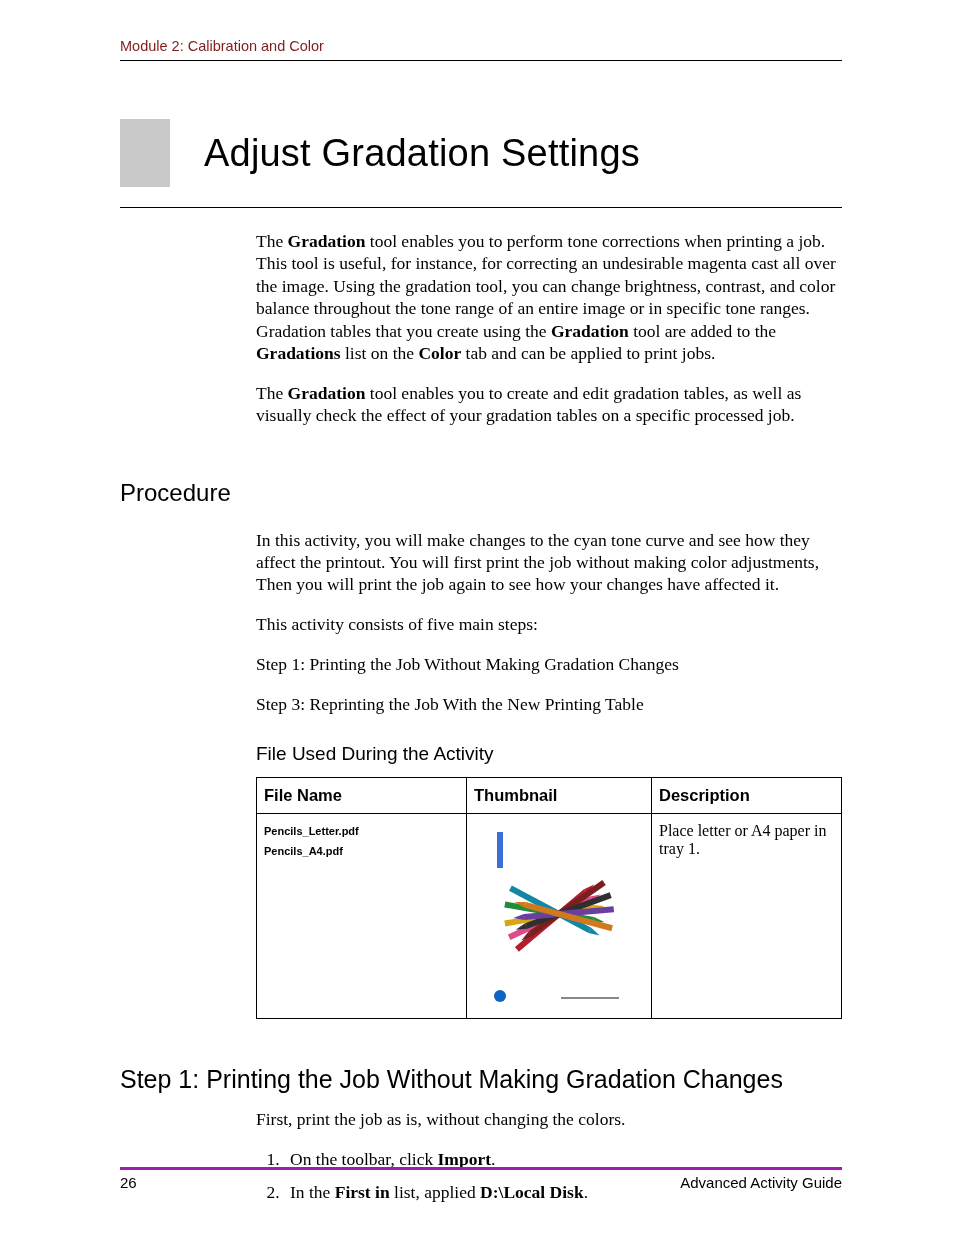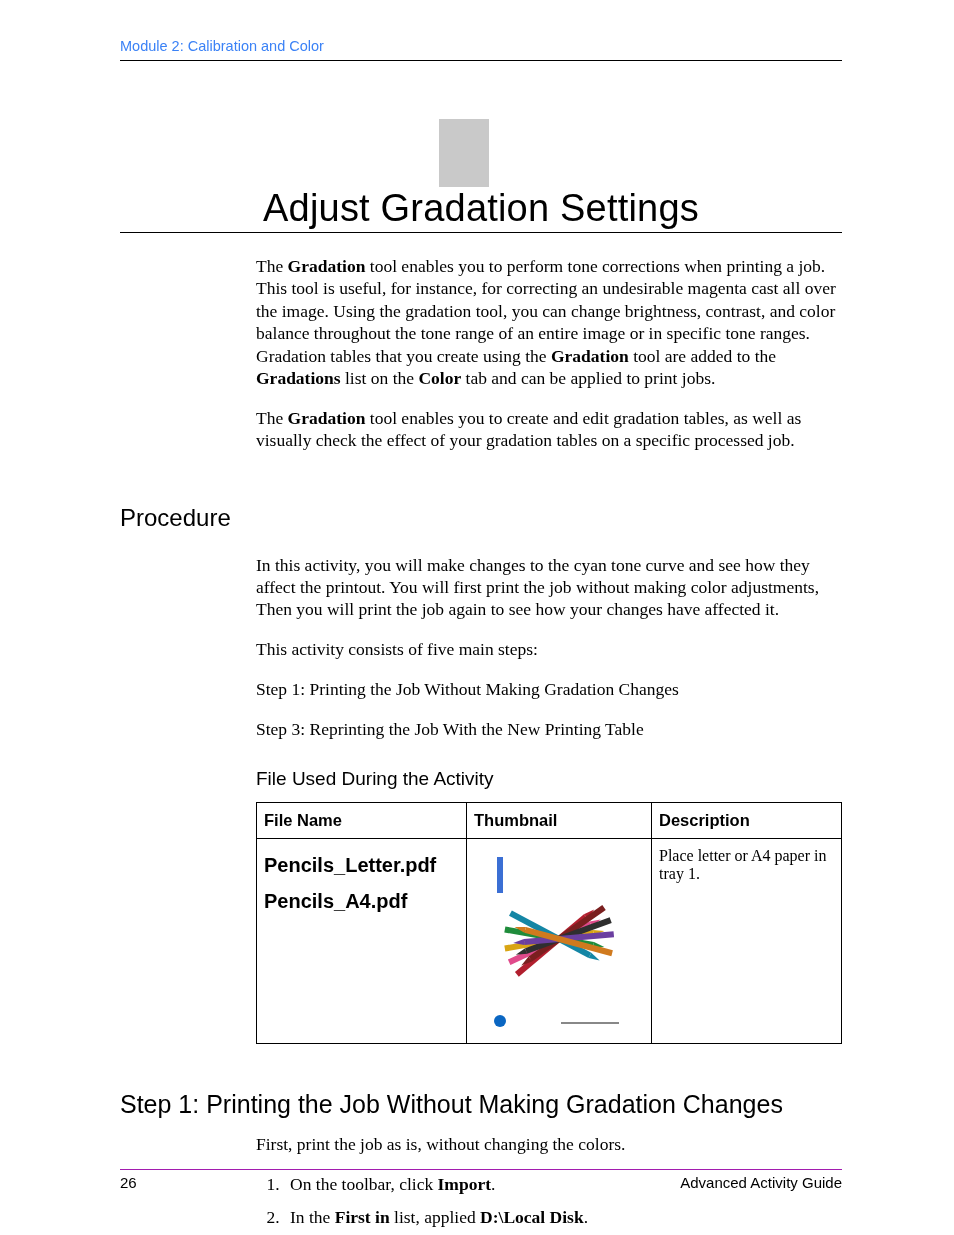--- a/index.html
+++ b/index.html
@@ -12,31 +12,30 @@
   .page {
     width: 954px;
     height: 1235px;
     position: relative;
     box-sizing: border-box;
     padding: 38px 112px 0 120px;
   }
   .running-head {
     font-family: "Myriad Pro", "Segoe UI", Arial, sans-serif;
     font-size: 14.5px;
-    color: #3b82f6;
+    color: #7f1d1d;
     padding-bottom: 6px;
     border-bottom: 1px solid #000;
   }
   .title-block {
     margin-top: 58px;
     display: flex;
     align-items: center;
     border-bottom: 1px solid #000;
-    padding-bottom: 2px;
-    flex-direction: column;
+    padding-bottom: 20px;
   }
   .title-swatch {
     width: 50px;
     height: 68px;
     background: #c9c9c9;
     margin-right: 34px;
     flex: 0 0 auto;
   }
   .page-title {
     font-family: "Myriad Pro", "Segoe UI", Arial, sans-serif;
@@ -90,21 +89,21 @@
     padding: 8px 7px;
   }
   table.file-table th {
     font-family: "Myriad Pro", "Segoe UI", Arial, sans-serif;
     font-weight: 700;
     font-size: 16.5px;
   }
   .file-names {
     font-family: "Myriad Pro", "Segoe UI", Arial, sans-serif;
     font-weight: 700;
-    font-size: 20px;
+    font-size: 11px;
     line-height: 1.8;
   }
   .thumb-cell { text-align: center; }
   .thumb-box {
     width: 140px;
     height: 180px;
     margin: 4px auto;
     position: relative;
     background: #fff;
   }
@@ -114,21 +113,21 @@
     padding-left: 28px;
     font-size: 17.5px;
     line-height: 1.28;
   }
   ol.numbered li { padding-left: 6px; margin-top: 10px; }
   .footer {
     position: absolute;
     left: 120px;
     right: 112px;
     bottom: 44px;
-    border-top: 1px solid #a21caf;
+    border-top: 3px solid #a21caf;
     padding-top: 4px;
     display: flex;
     justify-content: space-between;
     font-family: "Myriad Pro", "Segoe UI", Arial, sans-serif;
     font-size: 15px;
   }
 </style>
 </head>
 <body>
 

